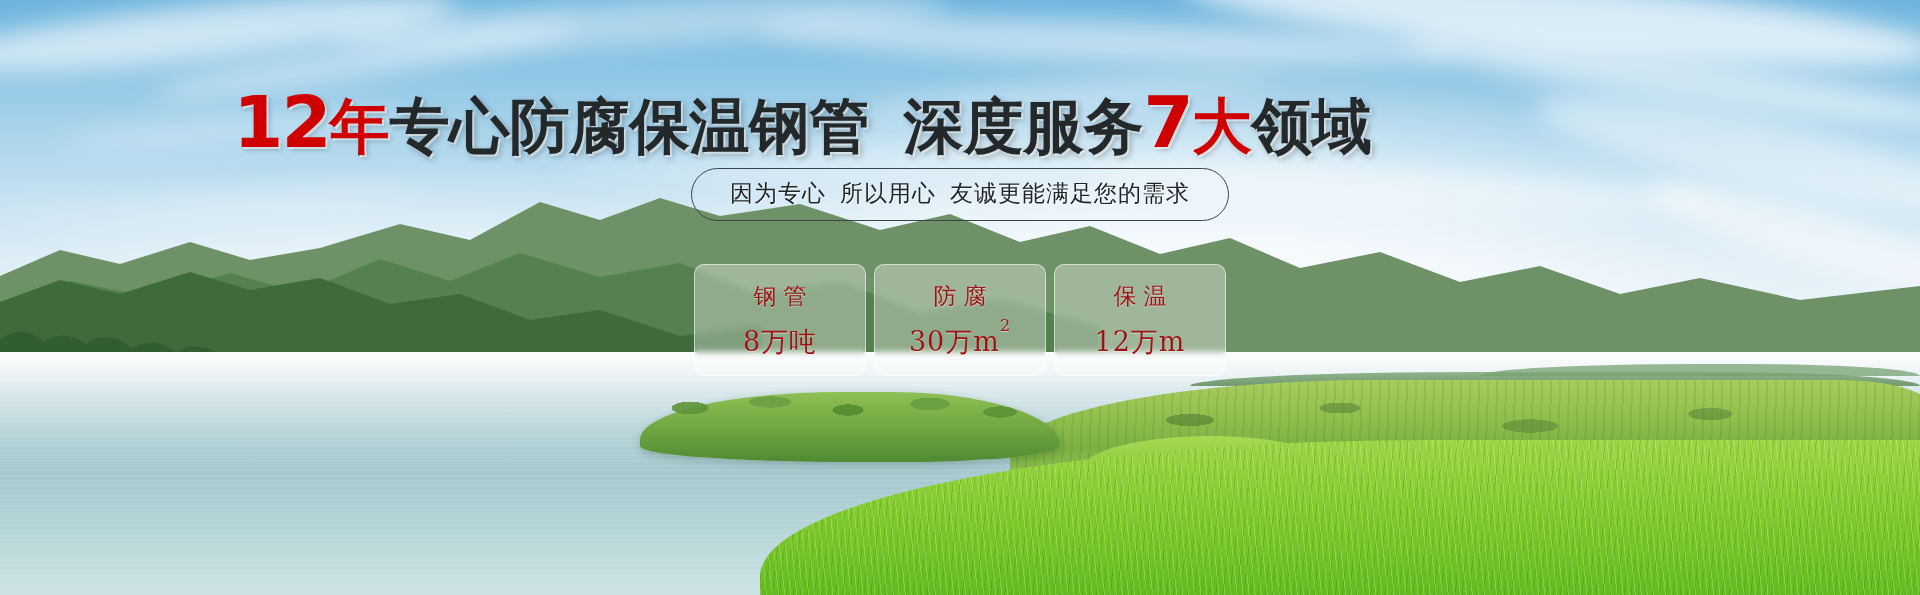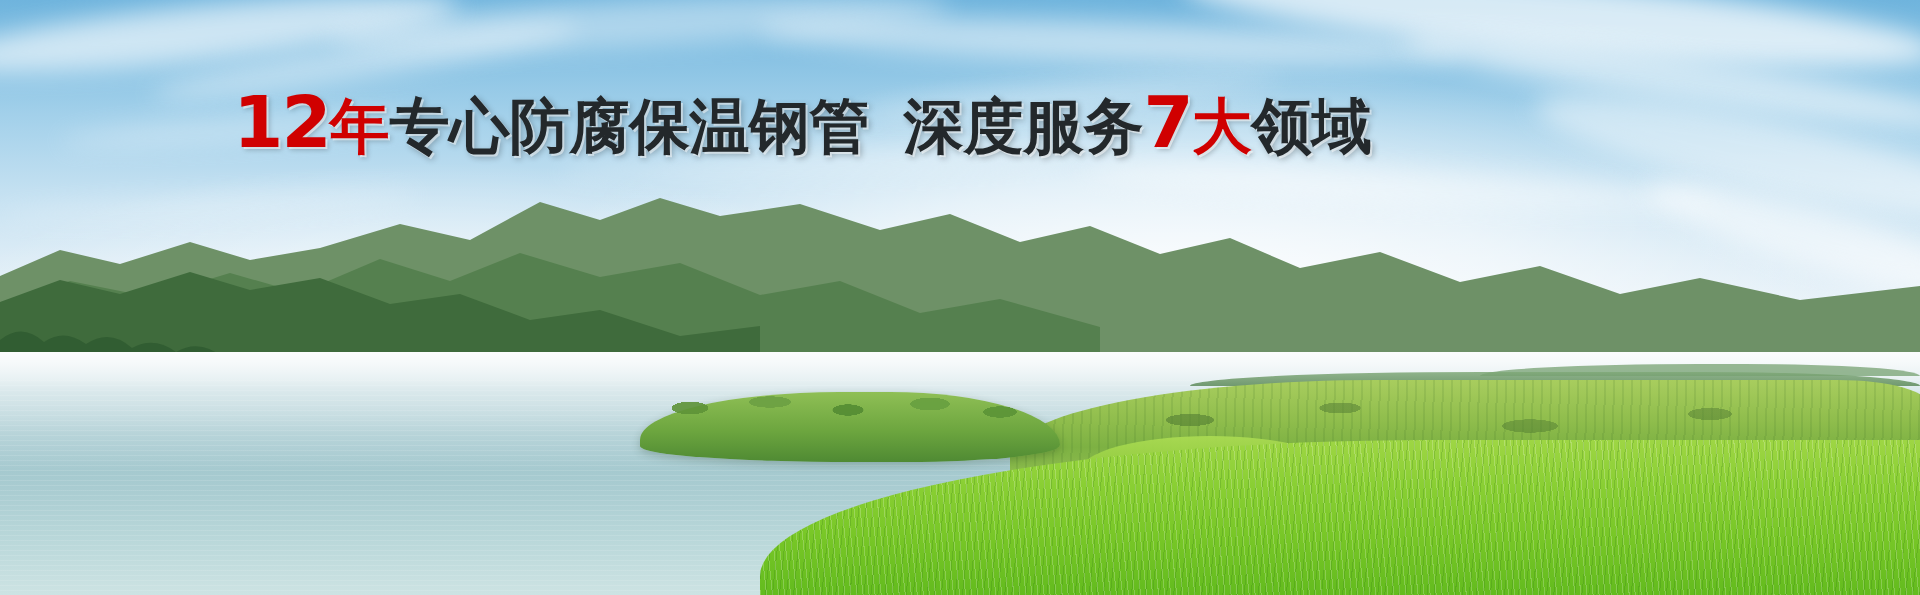--- a/index.html
+++ b/index.html
@@ -327,15 +327,42 @@
 
   <div class="spit"></div>
   <div class="meadow"></div>
   <div class="meadow-blades"></div>
   <div class="meadow-glow"></div>
 
   <div class="headline">
     <span class="h-red h-num">12</span><span class="h-red">年</span><span class="h-dark">专心防腐保温钢管</span><span class="h-gap"></span><span class="h-dark">深度服务</span><span class="h-red h-num">7</span><span class="h-red">大</span><span class="h-dark">领域</span>
   </div>
 
-
+  <div class="pill">
+    <span>因为专心</span><span class="sp"></span><span>所以用心</span><span class="sp"></span><span>友诚更能满足您的需求</span>
+  </div>
+
+  <div class="cards">
+
+    <div class="card">
+      <div class="card-label">钢管</div>
+      <div class="card-value">
+        <span>8万吨</span>
+      </div>
+    </div>
+
+    <div class="card">
+      <div class="card-label">防腐</div>
+      <div class="card-value">
+        <span>30万m</span><sup>2</sup>
+      </div>
+    </div>
+
+    <div class="card">
+      <div class="card-label">保温</div>
+      <div class="card-value">
+        <span>12万m</span>
+      </div>
+    </div>
+
+  </div>
 
 </div>
 
 </body></html>

